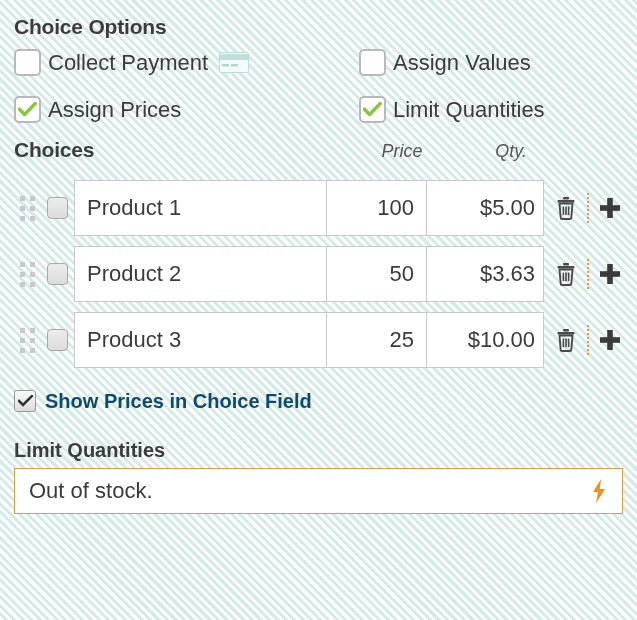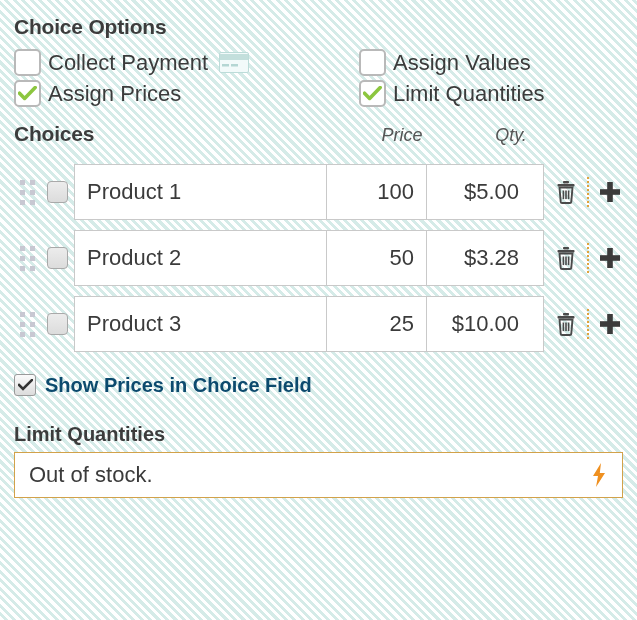--- a/index.html
+++ b/index.html
@@ -34,21 +34,21 @@
     letter-spacing: -0.2px;
     color: #3c3c3c;
     line-height: 1;
     margin-bottom: 12px;
   }
 
   
   .options-grid {
     display: grid;
     grid-template-columns: 345px 1fr;
-    row-gap: 4px;
+    row-gap: 20px;
     margin-bottom: 16px;
   }
 
   .opt {
     display: flex;
     align-items: center;
     gap: 7px;
   }
 
   .cbx {
@@ -157,21 +157,21 @@
     width: 100px;
     flex: 0 0 100px;
     border-right: none;
     justify-content: flex-end;
     padding-right: 12px;
   }
   .price-cell {
     width: 118px;
     flex: 0 0 118px;
     justify-content: flex-end;
-    padding-right: 24px;
+    padding-right: 8px;
   }
 
   .row-actions {
     display: flex;
     align-items: center;
     flex: 0 0 auto;
     padding-left: 9px;
   }
   .icon-btn {
     background: none;
@@ -354,21 +354,21 @@
           <i></i>
           <i></i>
           <i></i>
         </span>
     </div>
     <div class="row-cbx-wrap">
       <span class="row-cbx"></span>
     </div>
     <div class="text-cell">Product 2</div>
     <div class="qty-cell">50</div>
-    <div class="price-cell">$3.28</div>
+    <div class="price-cell">$3.63</div>
     <div class="row-actions">
       <button class="icon-btn trash-btn">
         <svg width="22" height="24" viewBox="0 0 22 24">
           <rect x="8" y="1" width="6" height="2.4" rx="0.8" fill="#4a4a4a"></rect>
           <rect x="2.5" y="4" width="17" height="2.6" rx="0.8" fill="#4a4a4a"></rect>
           <path d="M4.5 7.5 h13 l-1.2 14.2 a1.4 1.4 0 0 1 -1.4 1.3 h-7.8 a1.4 1.4 0 0 1 -1.4 -1.3 Z" fill="none" stroke="#4a4a4a" stroke-width="1.9"></path>
           <rect x="7.6" y="10.5" width="1.6" height="8.6" fill="#4a4a4a"></rect>
           <rect x="10.2" y="10.5" width="1.6" height="8.6" fill="#4a4a4a"></rect>
           <rect x="12.8" y="10.5" width="1.6" height="8.6" fill="#4a4a4a"></rect>
         </svg>

